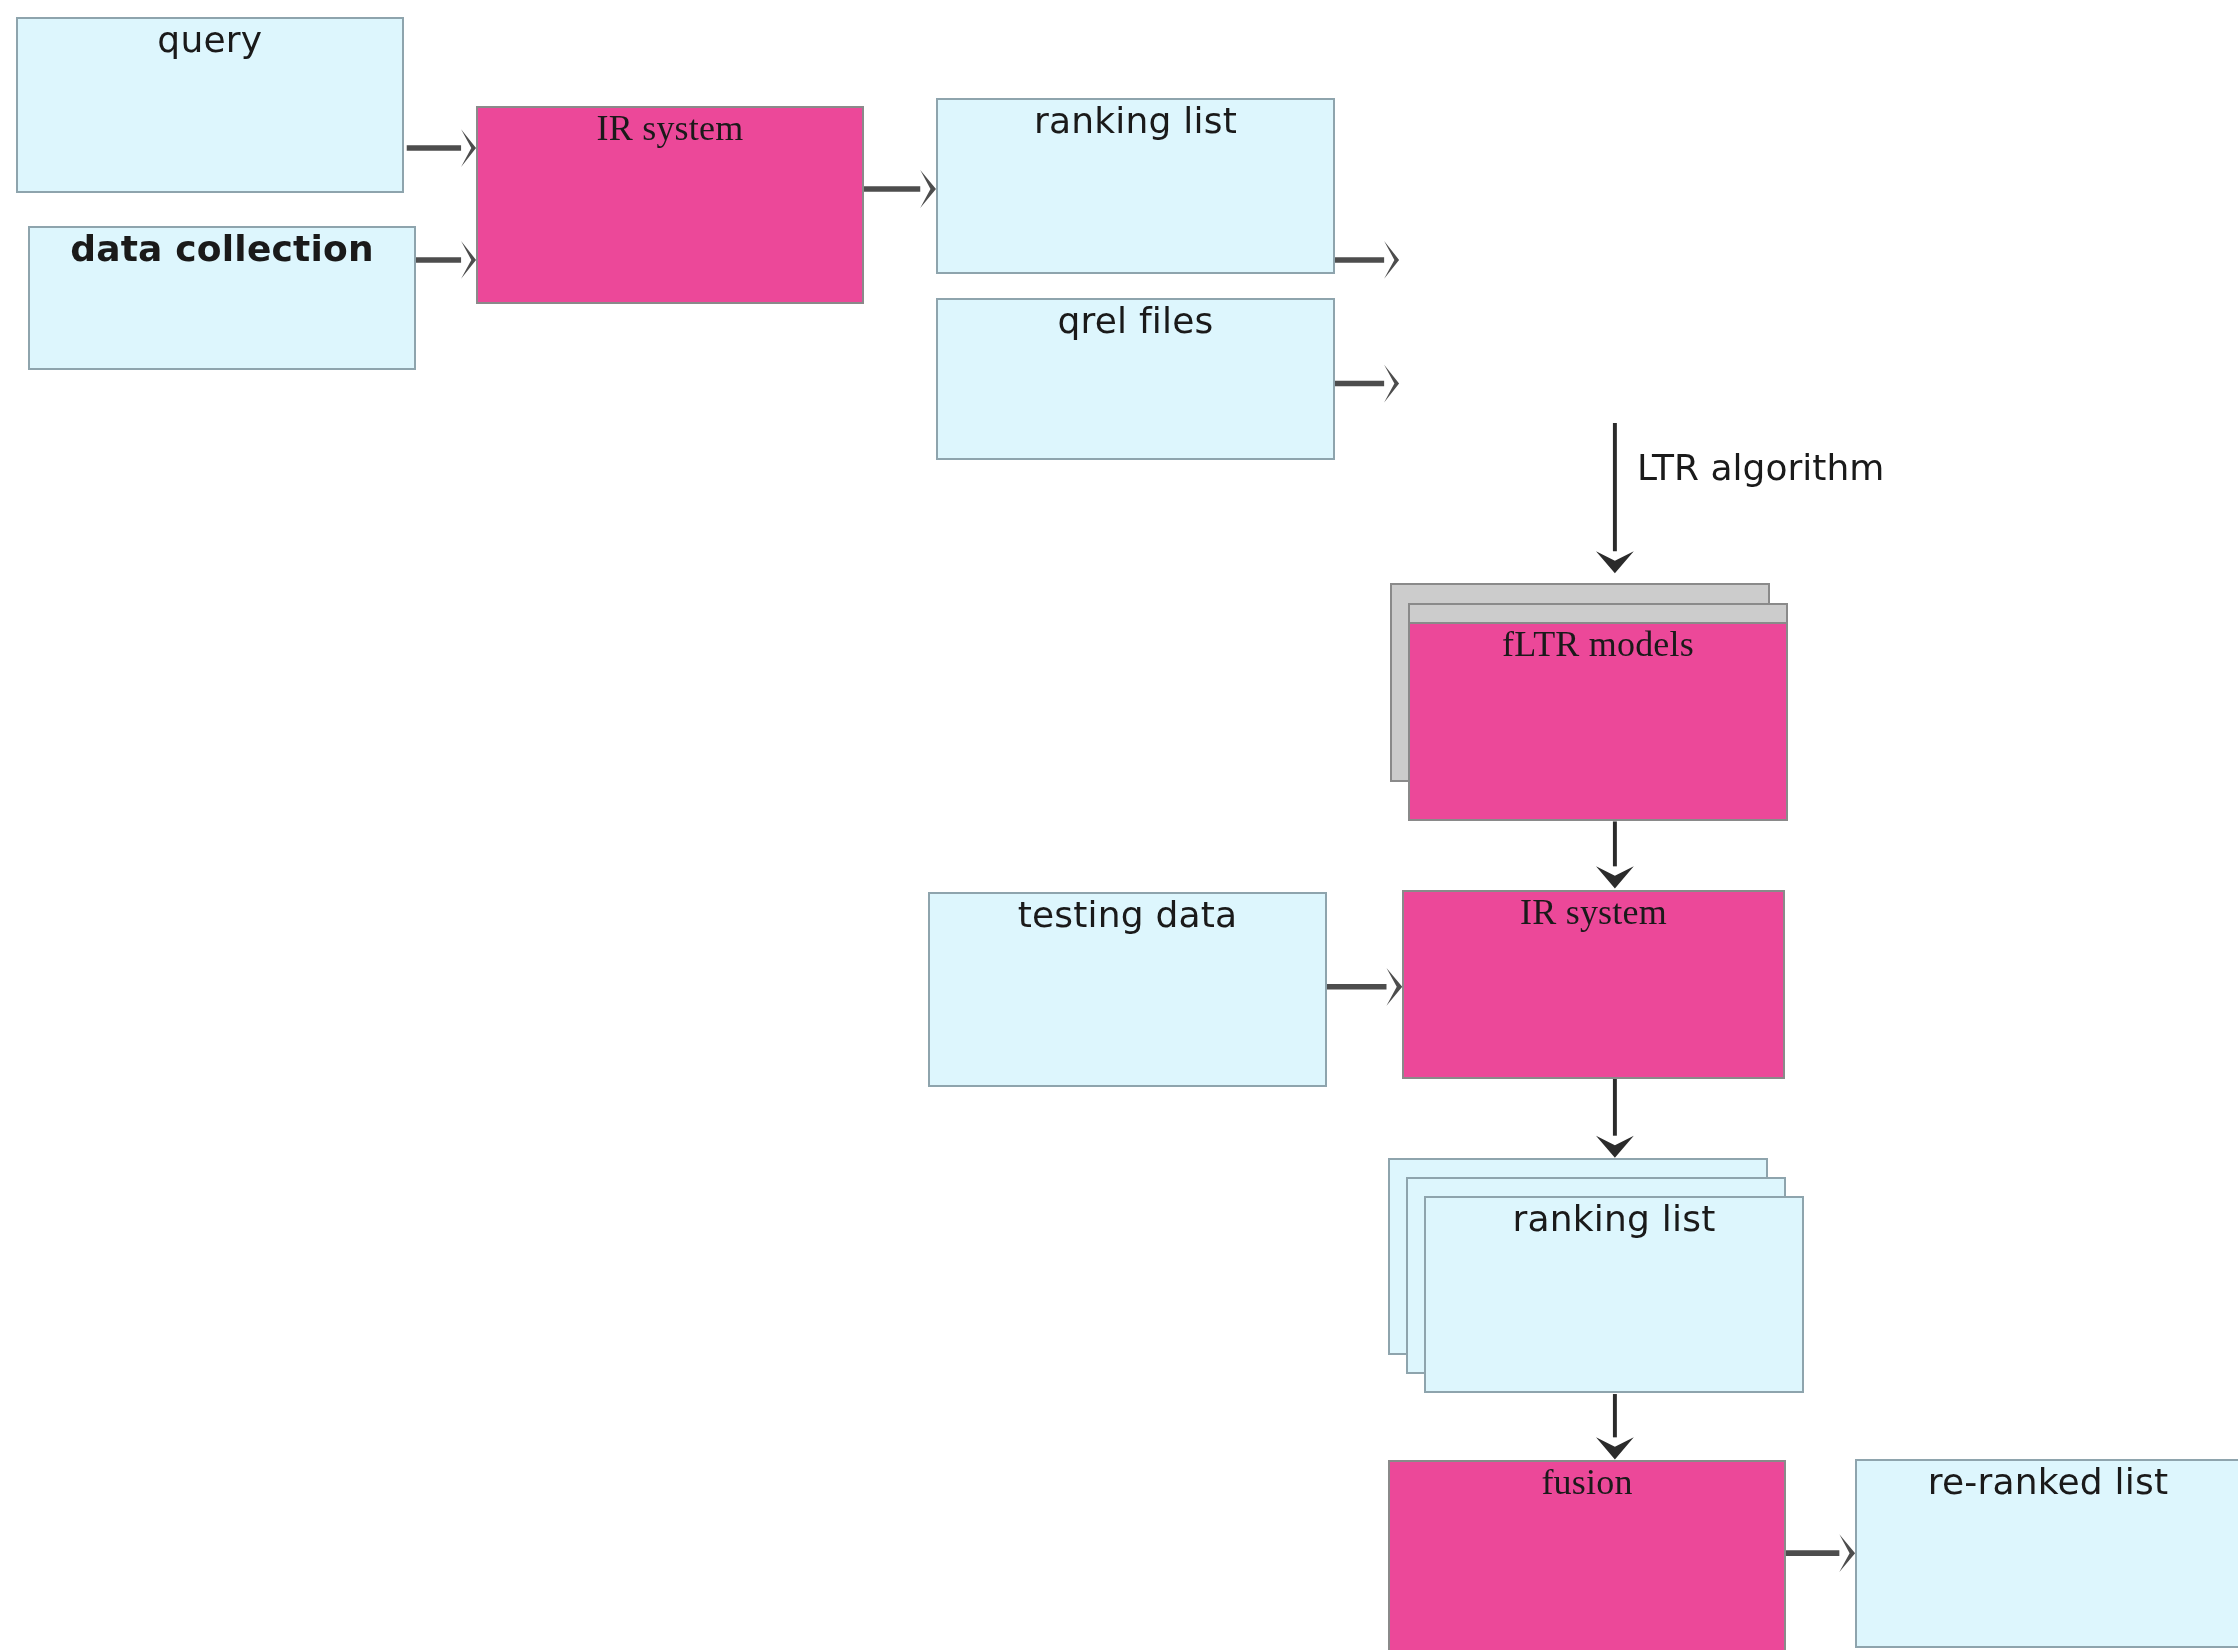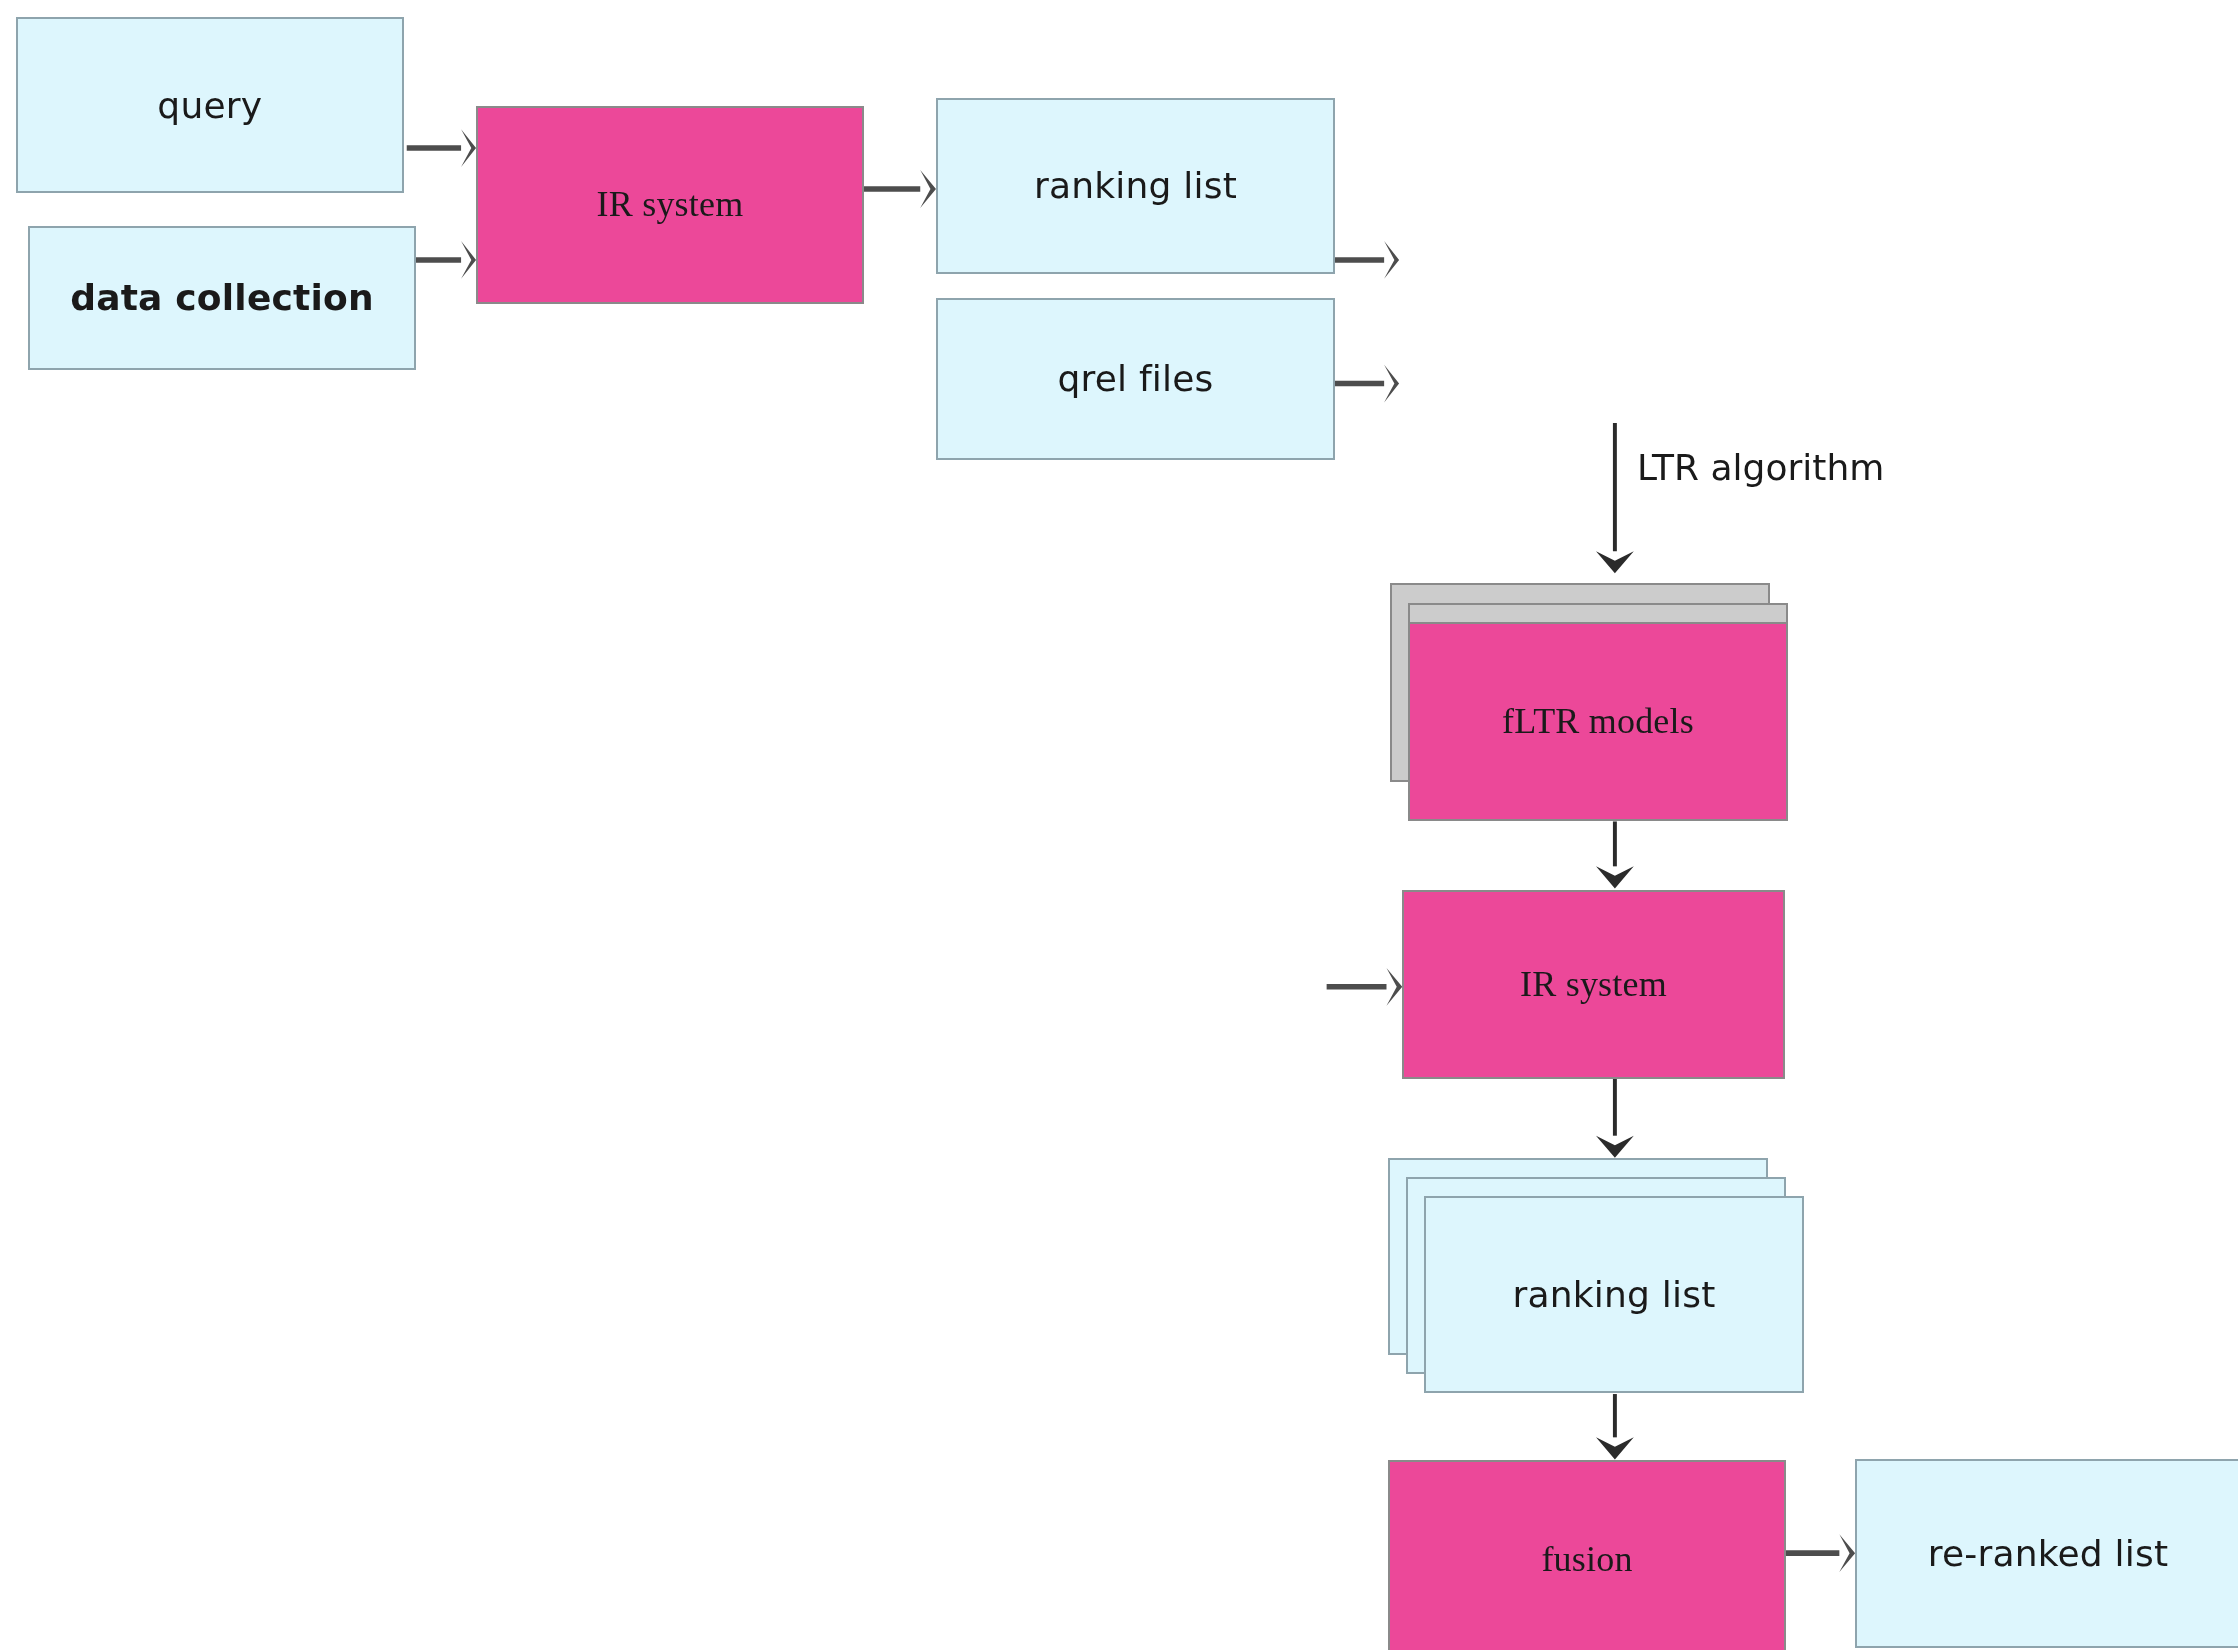--- a/index.html
+++ b/index.html
@@ -15,21 +15,21 @@
     width: 2239px;
     height: 1650px;
     background: #ffffff;
     overflow: hidden;
   }
   .node {
     position: absolute;
     box-sizing: border-box;
     border: 2.4px solid #8b9ba4;
     display: flex;
-    align-items: center;
+    align-items: flex-start;
     justify-content: center;
     text-align: center;
     color: #1a1a1a;
     font-size: 36px;
     line-height: 1.15;
     letter-spacing: 0.2px;
     white-space: nowrap;
   }
   .node.blue   { background: #ddf6fd; border-color: #8ea4ad; }
   .node.gray   { background: #ec4899; border-color: #8a8a8a; font-family: Liberation Serif, serif; }
@@ -147,20 +147,23 @@
 
 
   <span class="edge-label" style="left:1637px; top:447px;">LTR algorithm</span>
 
   <div class="stack-layer gray" style="left:1390px; top:583px; width:380px; height:199px;"></div>
   <div class="stack-layer gray" style="left:1408px; top:603px; width:380px; height:199px;"></div>
   <div class="node gray" style="left:1408px; top:622px; width:380px; height:199px;">
     <span>fLTR models</span>
   </div>
 
+  <div class="node blue" style="left:928px; top:892px; width:399px; height:195px;">
+    <span>testing data</span>
+  </div>
 
   <div class="node gray" style="left:1402px; top:890px; width:383px; height:189px;">
     <span>IR system</span>
   </div>
 
   <div class="stack-layer blue" style="left:1388px; top:1158px; width:380px; height:197px;"></div>
   <div class="stack-layer blue" style="left:1406px; top:1177px; width:380px; height:197px;"></div>
   <div class="node blue" style="left:1424px; top:1196px; width:380px; height:197px;">
     <span>ranking list</span>
   </div>

